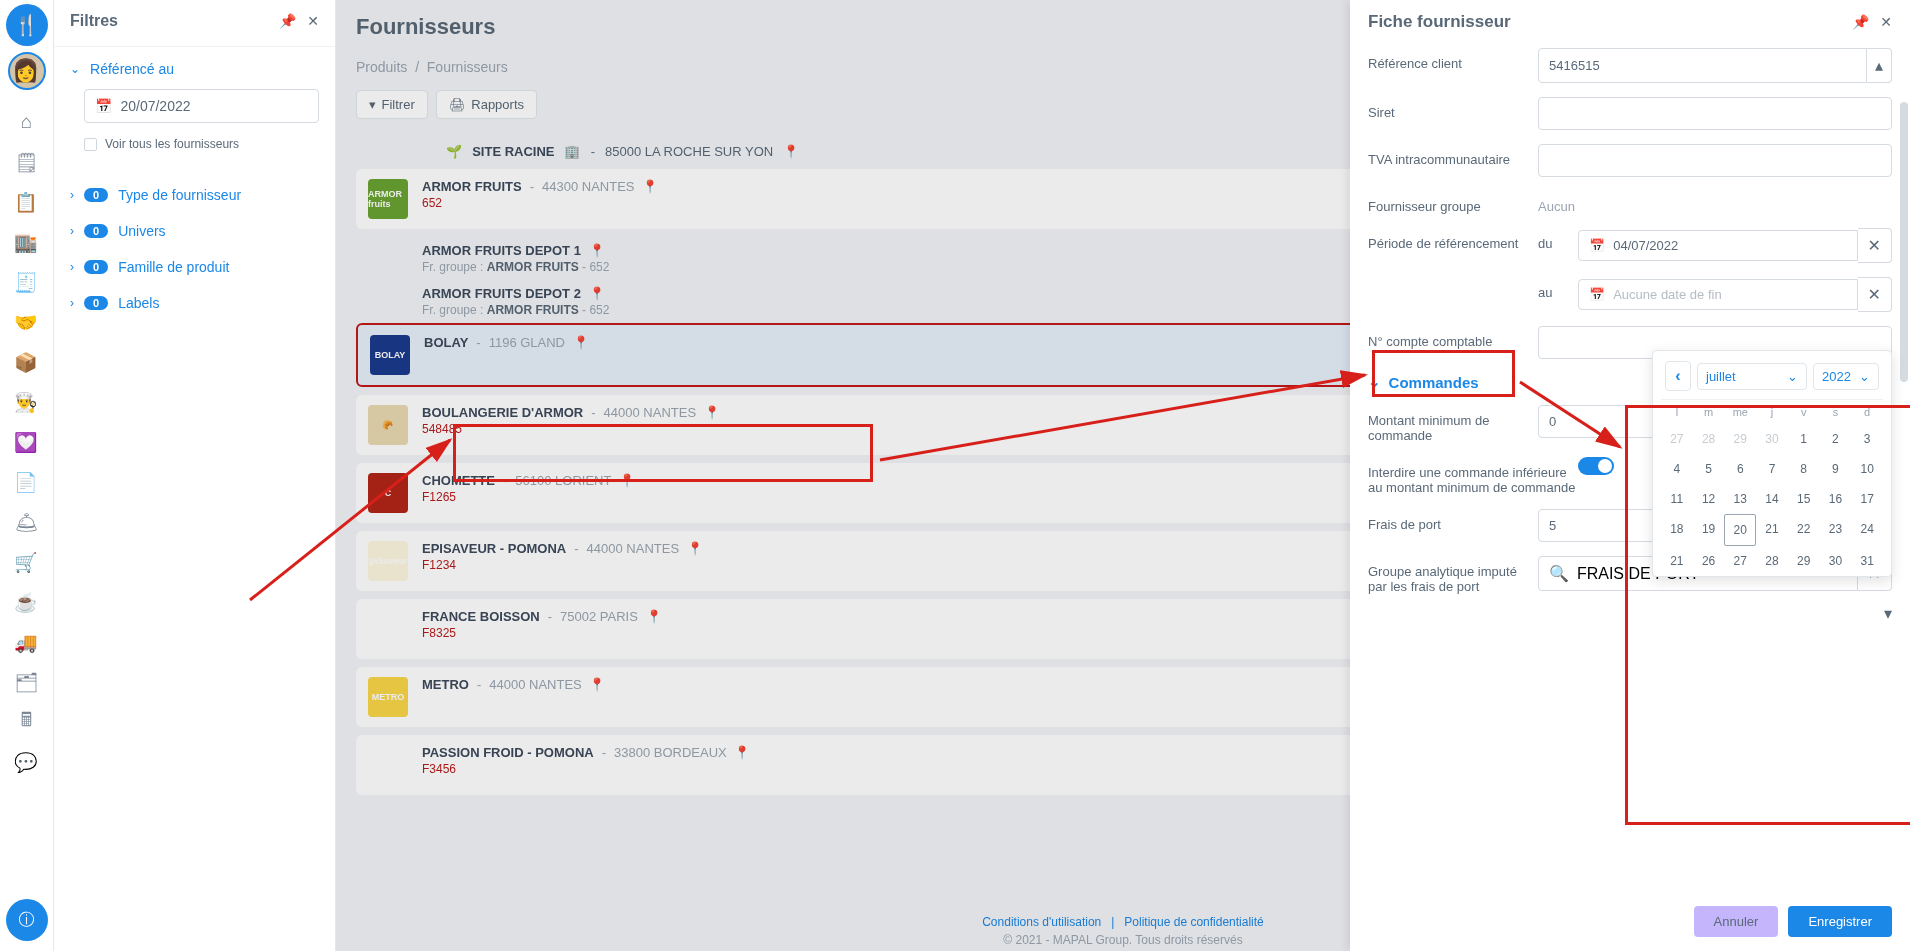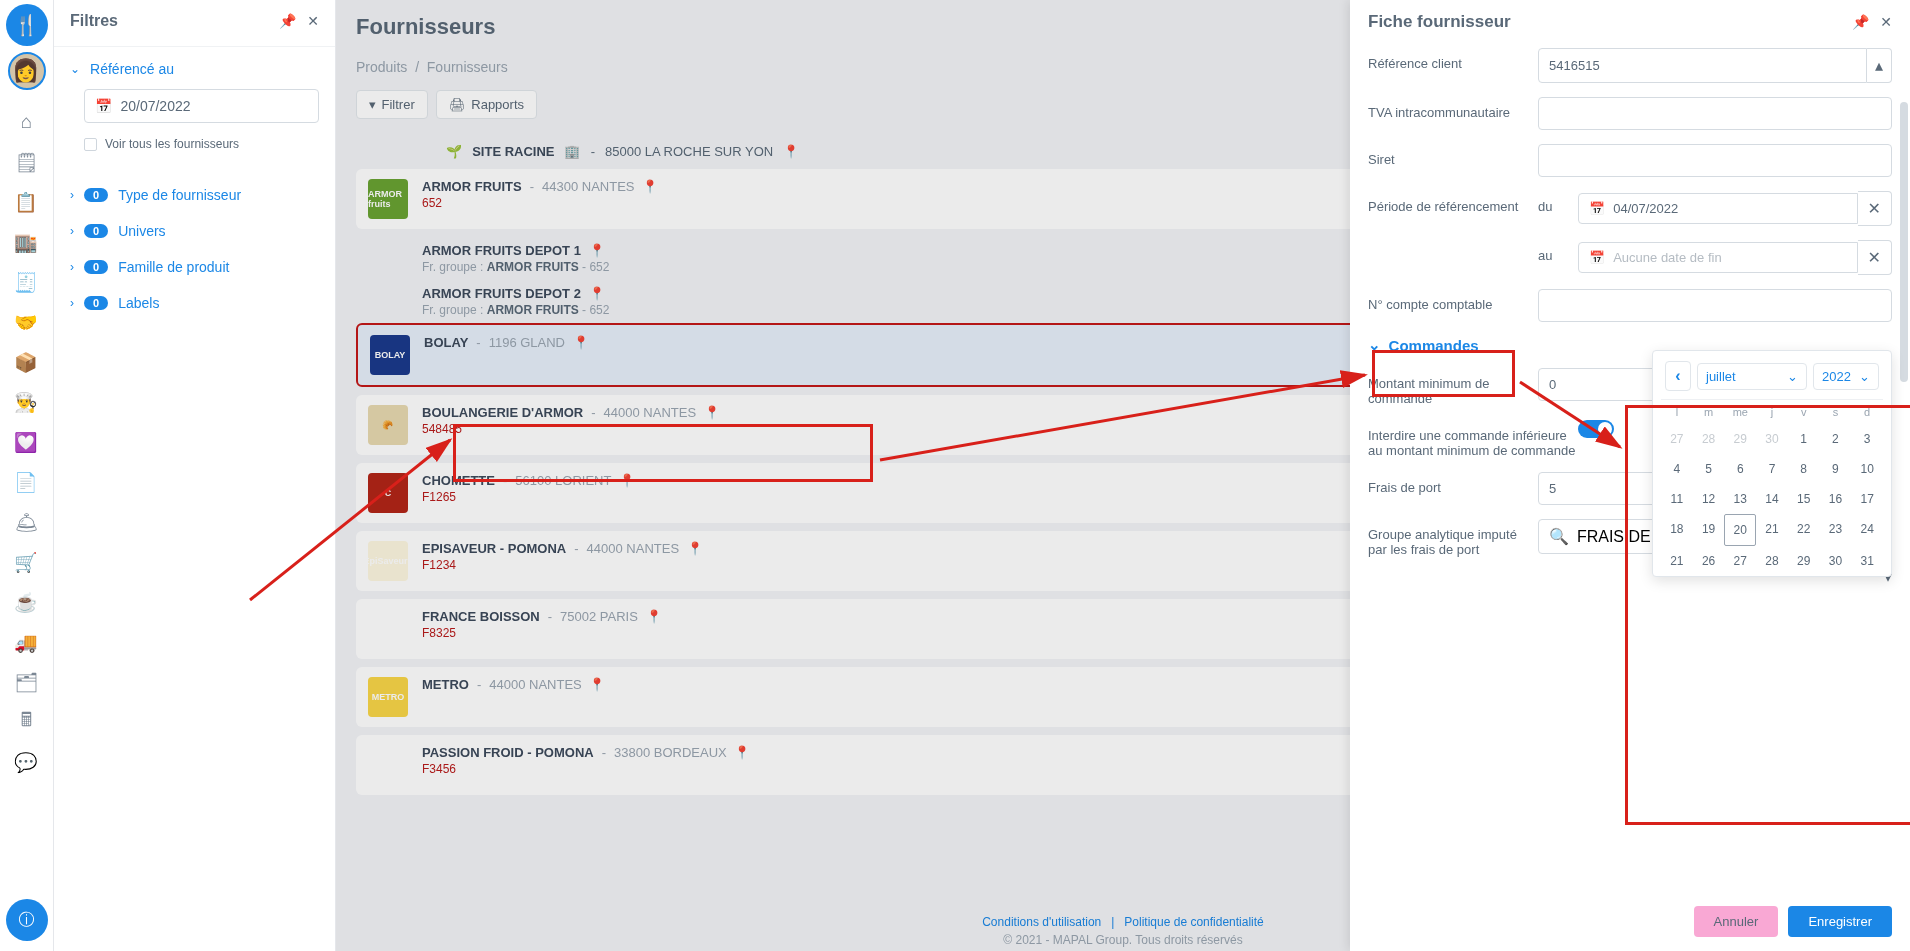--- a/index.html
+++ b/index.html
@@ -73,21 +73,21 @@
 .rp-date-wrap { display: flex; align-items: center; gap: 0; }
 .rp-date-inp { display: flex; align-items: center; border: 1px solid #d5dbe1; border-radius: 4px 0 0 4px; padding: 7px 10px; flex: 1; font-size: 13px; color: #5a6978; background: #fff;}
 .rp-date-inp .cal { margin-right: 8px; color: #5a6978; }
 .rp-date-clear { border: 1px solid #d5dbe1; border-left: none; border-radius: 0 4px 4px 0; padding: 7px 10px; color: #5a6978; cursor: pointer; }
 .rp-split-lbl { width: 40px; font-size: 13px; color: #5a6978; text-align: left; padding-top: 8px;}
 .rp-subhead { color: #1b87e6; font-size: 15px; font-weight: 600; display: flex; align-items: center; gap: 8px; margin: 4px 0 14px; cursor: pointer; }
 .toggle { width: 36px; height: 18px; background: #1b87e6; border-radius: 10px; position: relative; }
 .toggle::after { content:''; position:absolute; width:14px; height:14px; background:#fff; border-radius:50%; top:2px; right:2px; }
 .rp-search { display:flex; align-items:center; border:1px solid #d5dbe1; border-radius:4px 0 0 4px; padding:7px 10px; flex:1; gap:8px; }
 .rp-btns { display:flex; justify-content:flex-end; gap:10px; padding: 10px 18px 14px; }
-.btn-cancel { background:#f9a8d4; border:none; border-radius:4px; padding:8px 20px; font-size:13px; color:#5a6978; cursor:pointer; }
+.btn-cancel { background:#c4b5fd; border:none; border-radius:4px; padding:8px 20px; font-size:13px; color:#5a6978; cursor:pointer; }
 .btn-save { background:#1b87e6; border:none; border-radius:4px; padding:8px 20px; font-size:13px; color:#fff; cursor:pointer; }
 
 
 .dp { position: absolute; right: 18px; top: 306px; width: 240px; background:#fff; border:1px solid #e1e6eb; border-radius:4px; box-shadow:0 4px 14px rgba(0,0,0,0.12); padding: 10px 8px 0; z-index: 50; }
 .dp-head { display:flex; align-items:center; gap:6px; margin-bottom:8px; padding: 0 4px;}
 .dp-nav { color:#1b87e6; width:26px; height:30px; display:flex; align-items:center; justify-content:center; border:1px solid #e1e6eb; border-radius:4px; cursor:pointer; font-weight:700;}
 .dp-sel { flex:1; border:1px solid #e1e6eb; border-radius:4px; padding:5px 8px; font-size:13px; color:#1b87e6; display:flex; align-items:center; justify-content:space-between; cursor:pointer;}
 .dp-grid { display:grid; grid-template-columns: repeat(7, 1fr); text-align:center; }
 .dp-dh { font-size:11px; color:#9aa5b1; padding:6px 0; border-top:1px solid #eef0f3;}
 .dp-d { font-size:12px; color:#5a6978; padding:8px 0; }
@@ -333,26 +333,32 @@
   <div class="rp-body">
     <div class="scroll-stub"></div>
     <div class="rp-row">
       <div class="rp-label">Référence client</div>
       <div class="rp-field" style="display:flex;">
         <input class="rp-input" style="border-radius: 4px 0px 0px 4px;" value="5416515">
         <div style="border:1px solid #d5dbe1;border-left:none;border-radius:0 4px 4px 0;padding:7px 8px;color:#5a6978;cursor:pointer">▴</div>
       </div>
     </div>
     <div class="rp-row">
+      <div class="rp-label">Siret</div>
+      <div class="rp-field"><input class="rp-input" style=""></div>
+    </div>
+    <div class="rp-row">
       <div class="rp-label">TVA intracommunautaire</div>
       <div class="rp-field"><input class="rp-input" style=""></div>
     </div>
     <div class="rp-row">
-      <div class="rp-label">Siret</div>
-      <div class="rp-field"><input class="rp-input" style=""></div>
+      <div class="rp-label">Fournisseur groupe</div>
+      <div class="rp-field">
+          <span class="rp-static">Aucun</span>
+        </div>
     </div>
     <div class="rp-row">
       <div class="rp-label">Période de référencement</div>
       <div class="rp-split-lbl">du</div>
       <div class="rp-field rp-date-wrap">
         <div class="rp-date-inp">
             <span class="cal">📅</span>
             <span>04/07/2022</span>
           </div>
         <div class="rp-date-clear">✕</div>

